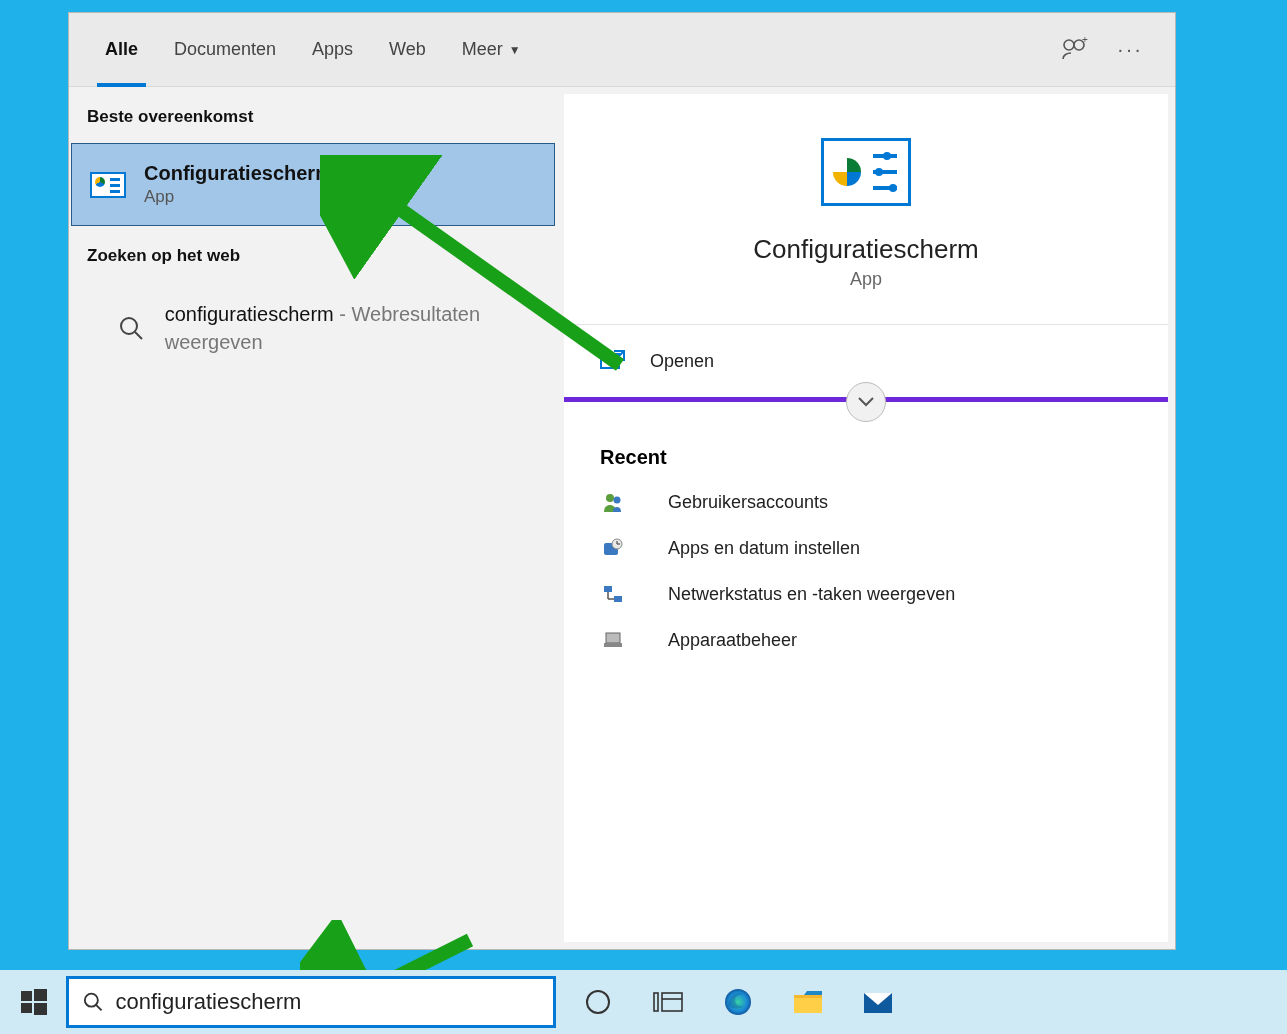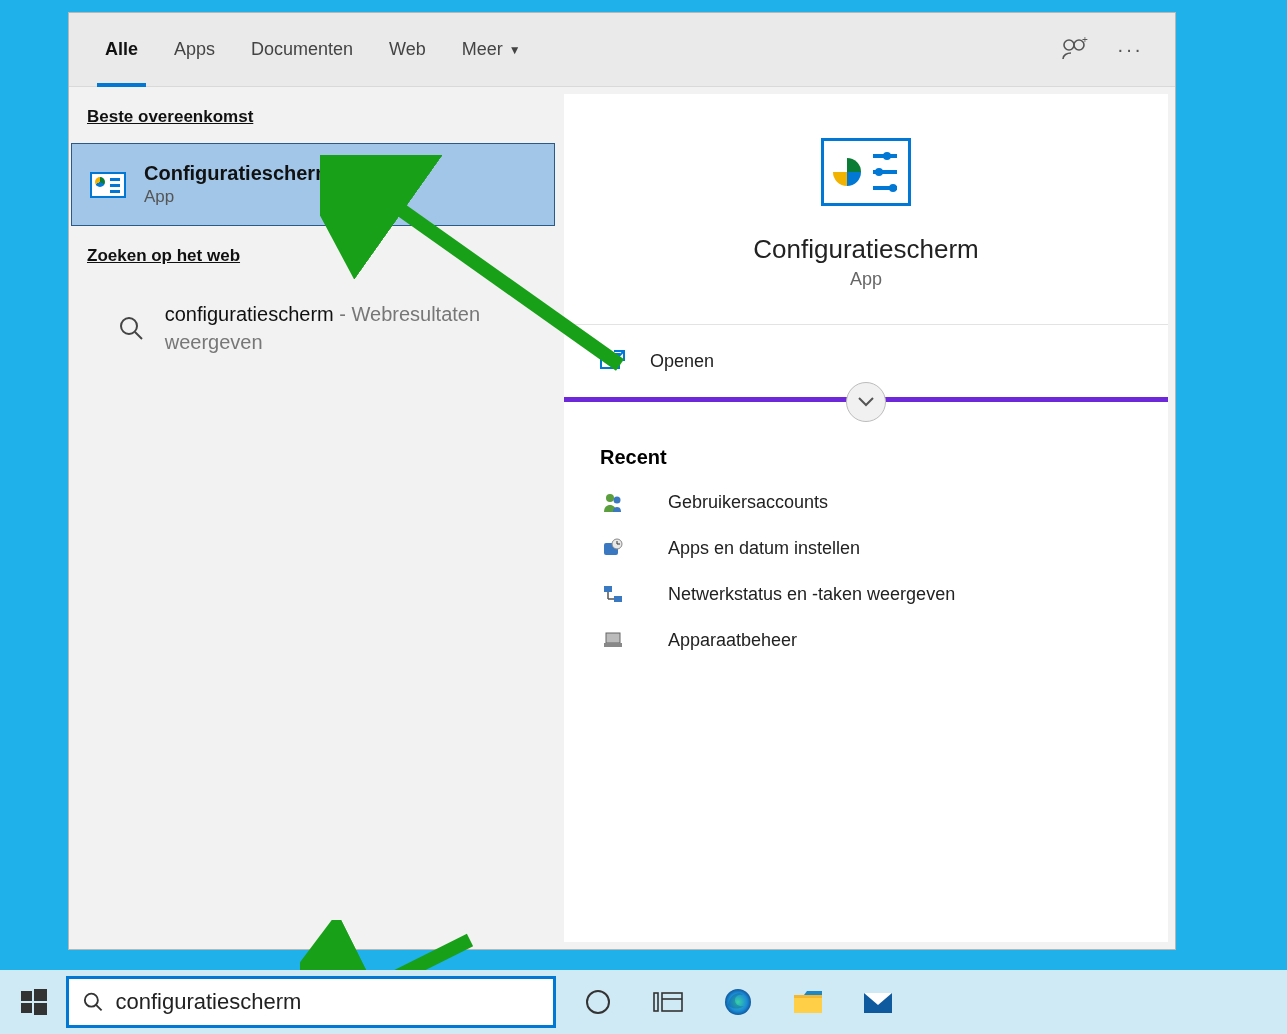--- a/index.html
+++ b/index.html
@@ -56,21 +56,20 @@
 
 .content { flex: 1; display: flex; overflow: hidden; }
 .left-col { width: 488px; background: #f2f2f2; }
 .right-col { flex: 1; background: #fff; margin: 7px; }
 
 .section-header {
   font-size: 17px;
   font-weight: 600;
   padding: 20px 18px 16px;
   color: #111;
-  text-decoration: underline;
 }
 
 .result-item {
   display: flex;
   align-items: center;
   padding: 18px 14px;
   cursor: pointer;
   margin-left: 28px;
 }
 .result-item.selected {
@@ -193,24 +192,24 @@
 </head>
 <body>
 
 <div class="search-panel">
 
   <div class="tab-bar">
     <div class="tab active">
         <span>Alle</span>
       </div>
     <div class="tab">
+        <span>Documenten</span>
+      </div>
+    <div class="tab">
         <span>Apps</span>
-      </div>
-    <div class="tab">
-        <span>Documenten</span>
       </div>
     <div class="tab">
         <span>Web</span>
       </div>
     <div class="tab">
       <span>Meer</span>
       <span class="tab-more-chevron">▼</span>
     </div>
     <div class="tab-right">
       <span class="feedback-icon">

